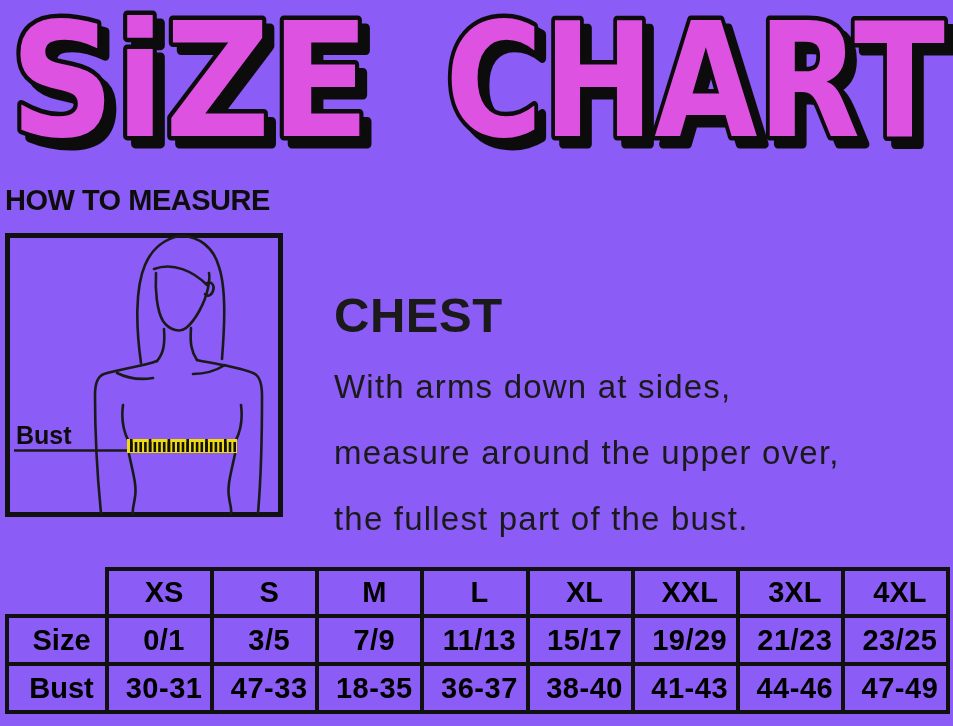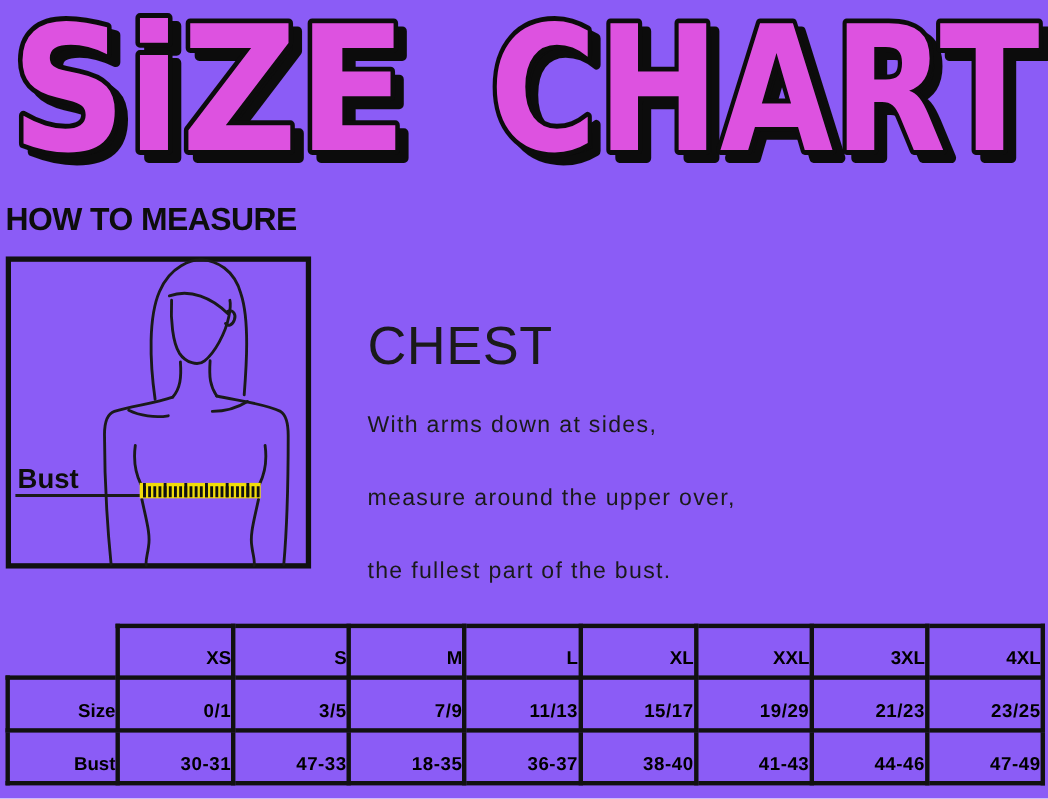--- a/index.html
+++ b/index.html
@@ -17,30 +17,30 @@
   .howto{
     position:absolute;left:5px;top:184px;font-size:29px;font-weight:bold;
     letter-spacing:-0.5px;color:#0d0d0d;text-align:center;
   }
   
   .figure-svg{position:absolute;left:5px;top:233px;}
   .fig-line{fill:none;stroke:#1a1a1a;stroke-width:2.6;stroke-linecap:round;stroke-linejoin:round;}
   .bust-text{font-family:"Liberation Sans",sans-serif;font-weight:bold;font-size:25px;fill:#0d0d0d;}
   
   .chest-block{position:absolute;left:334px;top:287px;color:#1a1a1a;}
-  .chest-title{font-size:49px;font-weight:400;letter-spacing:0.5px;margin-bottom:10px;}
-  .chest-line{font-size:21px;font-weight:400;letter-spacing:1.2px;line-height:45px;white-space:nowrap;margin-top:21px;}
+  .chest-title{font-size:49px;font-weight:700;letter-spacing:0.5px;margin-bottom:10px;}
+  .chest-line{font-size:33px;font-weight:400;letter-spacing:1.2px;line-height:45px;white-space:nowrap;margin-top:21px;}
   
   .size-table{
     position:absolute;left:5px;top:567px;width:945px;border-collapse:collapse;
     table-layout:fixed;
   }
   .size-table td,.size-table th{
-    border:4px solid #111;vertical-align:bottom;text-align:right;
-    padding:0 0 5px 9px;font-size:17px;white-space:nowrap;overflow:hidden;
+    border:4px solid #111;vertical-align:bottom;text-align:center;
+    padding:0 0 5px 9px;font-size:29px;white-space:nowrap;overflow:hidden;
   }
   .size-table th{font-weight:bold;}
   .size-table td{font-weight:700;letter-spacing:0.5px;}
   .size-table .blank{border:none;background:transparent;}
   .size-table col.label-col{width:100px;}
   .row-h{height:47px;}
   .row-d{height:48px;}
 </style>
 </head>
 <body>

